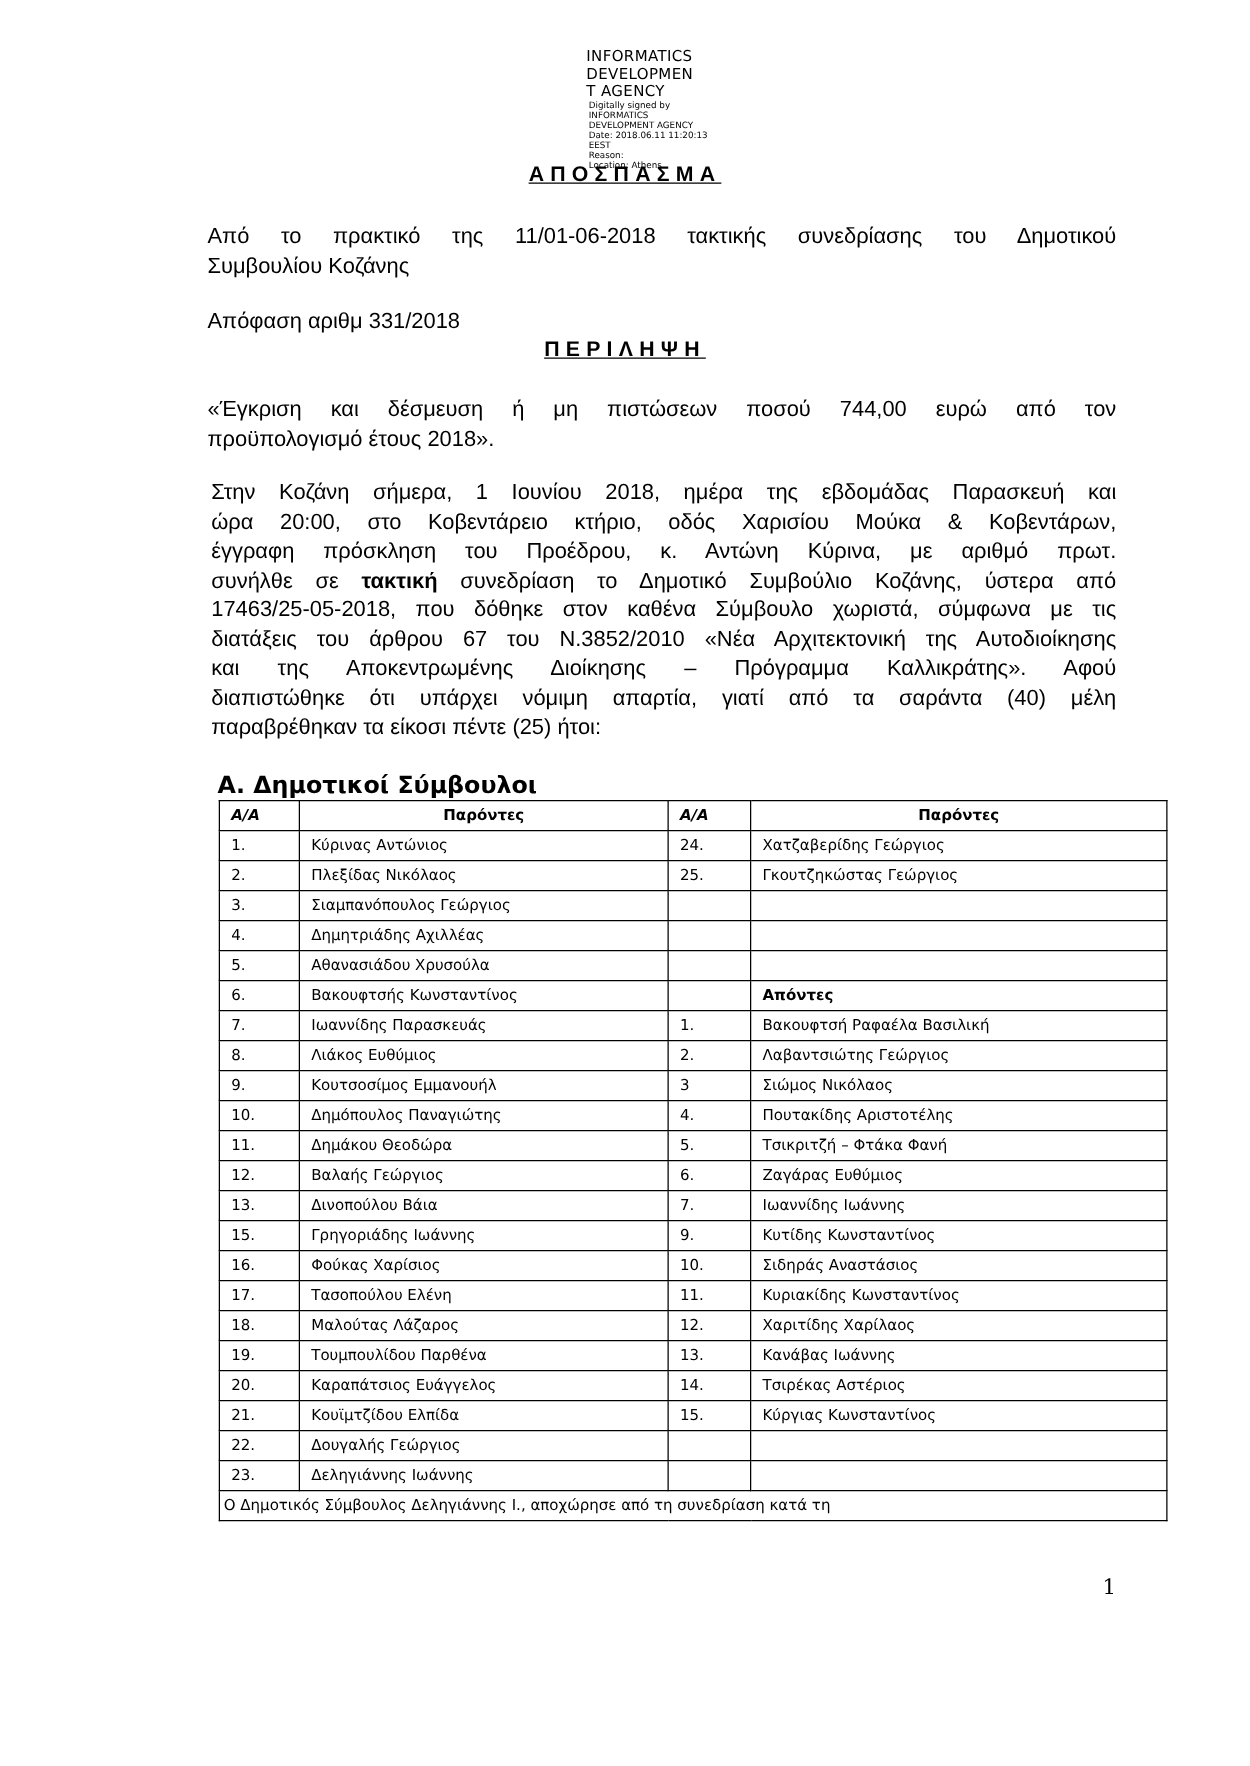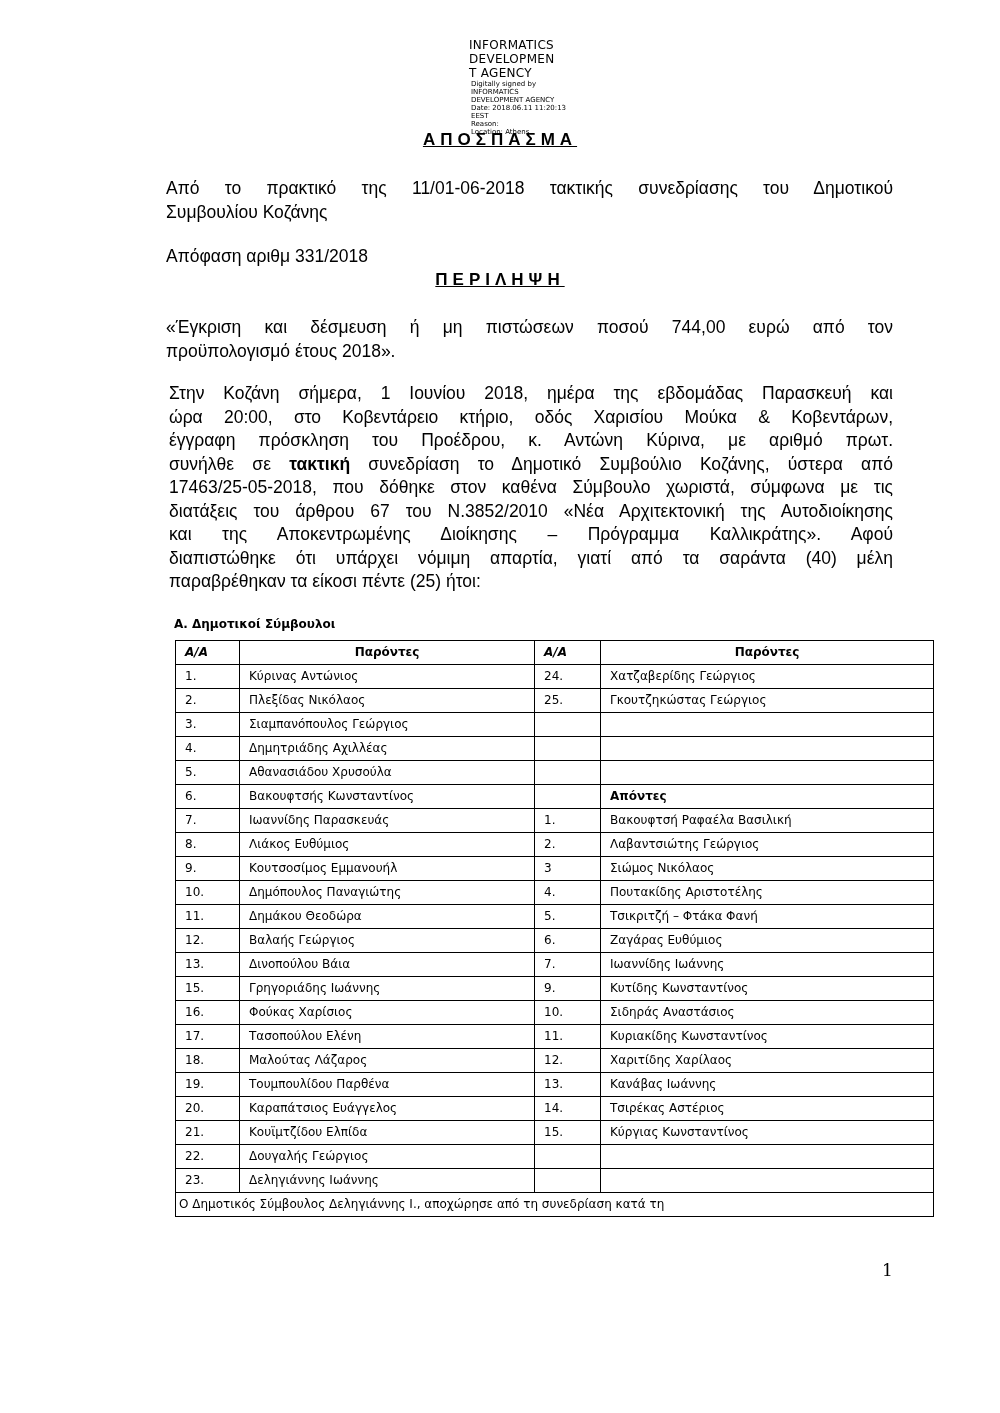--- a/index.html
+++ b/index.html
@@ -7,21 +7,21 @@
          font-family:"DejaVu Sans", sans-serif; }
   .sig { position:absolute; left:469px; top:38px; display:flex;flex-direction:column; }
   .sig-name { font-family:"DejaVu Sans", sans-serif; font-size:12px; line-height:14px; letter-spacing:0.3px; width:97px; }
   .sig-detail { font-size:7px; line-height:8px; margin-left:2px; margin-top:0px; }
   .title { position:absolute; left:0; width:1000px; text-align:center; font-family:Liberation Sans, sans-serif;
            font-weight:bold; text-decoration:underline; font-size:17px; letter-spacing:5px; }
   .p { position:absolute; left:166px; width:727px; font-family:"Liberation Sans", sans-serif; font-size:17.5px;
        line-height:23.5px; text-align:justify; text-align-last:left; }
   .p .j { display:block; text-align:justify; text-align-last:justify; }
   .p .l { display:block; }
-  .sec { position:absolute; left:174px; top:617px; font-family:"DejaVu Sans", sans-serif; font-weight:bold; font-size:12px; }
+  .sec { position:absolute; left:174px; top:617px; font-family:"DejaVu Sans", sans-serif; font-weight:bold; font-size:19px; }
   table { position:absolute; left:175px; top:640px; width:759px; border-collapse:collapse; font-family:"DejaVu Sans", sans-serif;
           font-size:12px; }
   td, th { border:1px solid #000; padding:0 0 0 9px; height:23px; line-height:23px; text-align:left; font-weight:normal; white-space:nowrap; }
   th { font-weight:bold; }
   th.c { text-align:center; padding:0; }
   th.ital { font-style:italic; }
   td.b { font-weight:bold; }
   td.note { padding-left:3px; }
   .c1 { width:54px; } .c2 { width:294px; } .c3 { width:56px; }
   .pageno { position:absolute; left:882px; top:1260px; font-family:"DejaVu Serif", serif; font-size:17px; }

